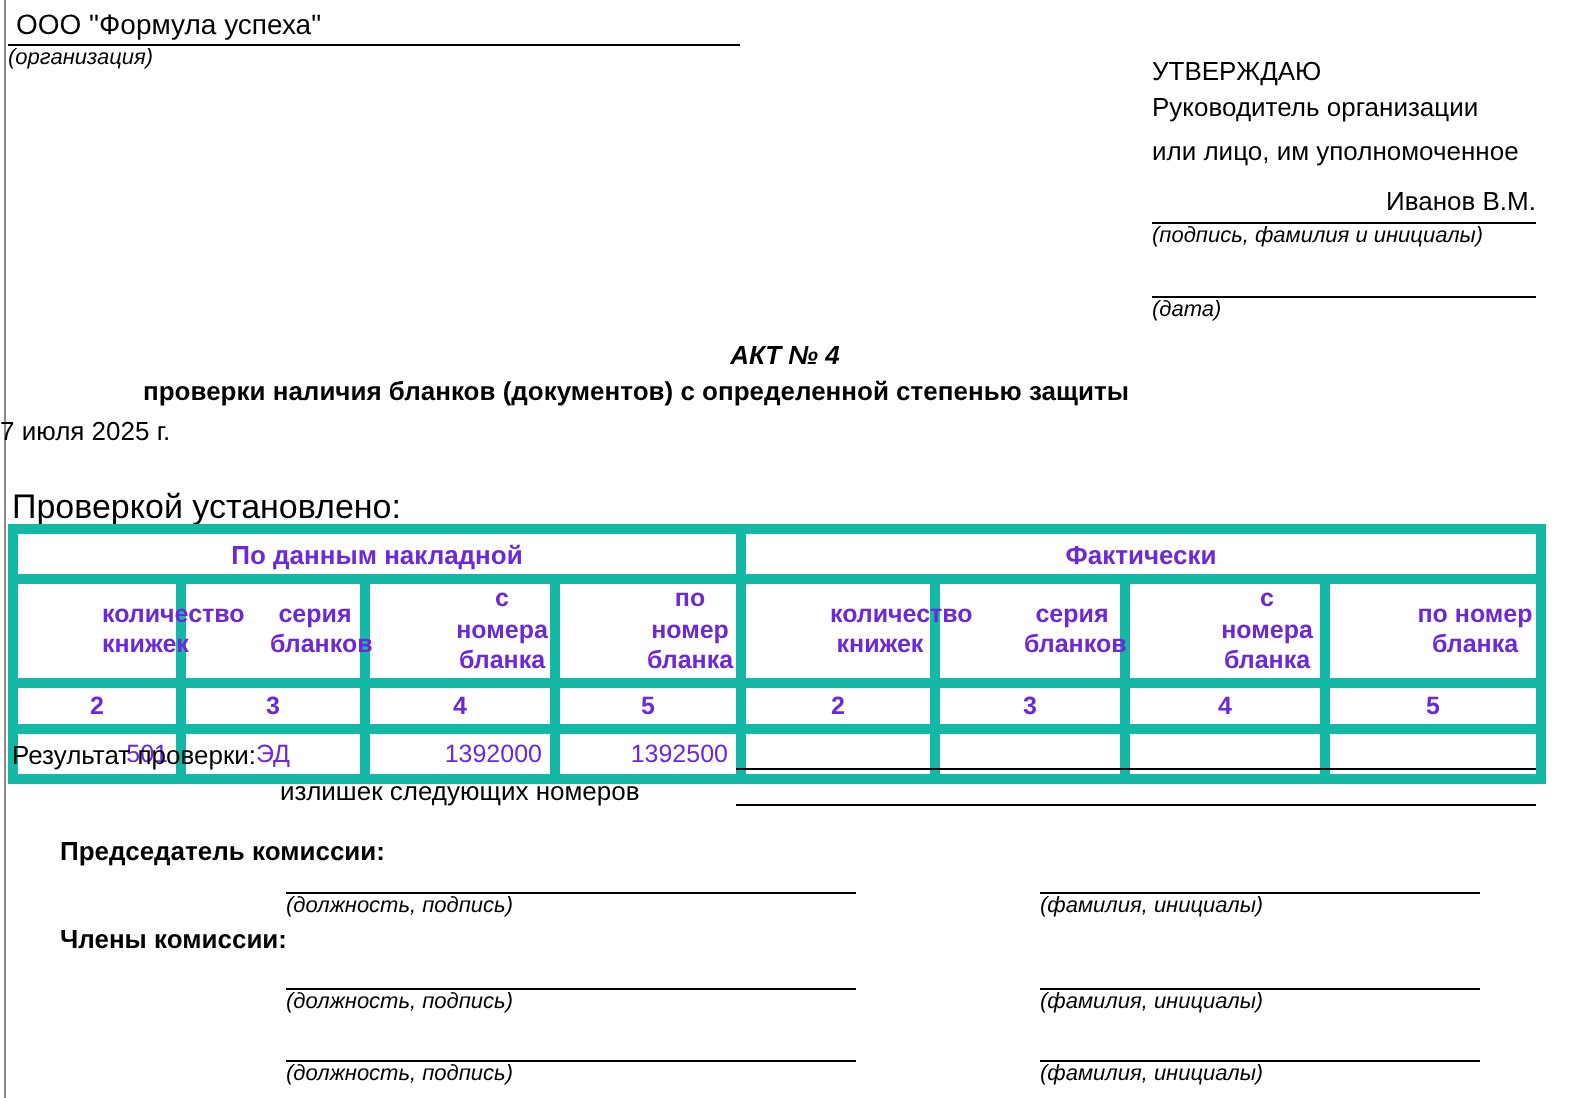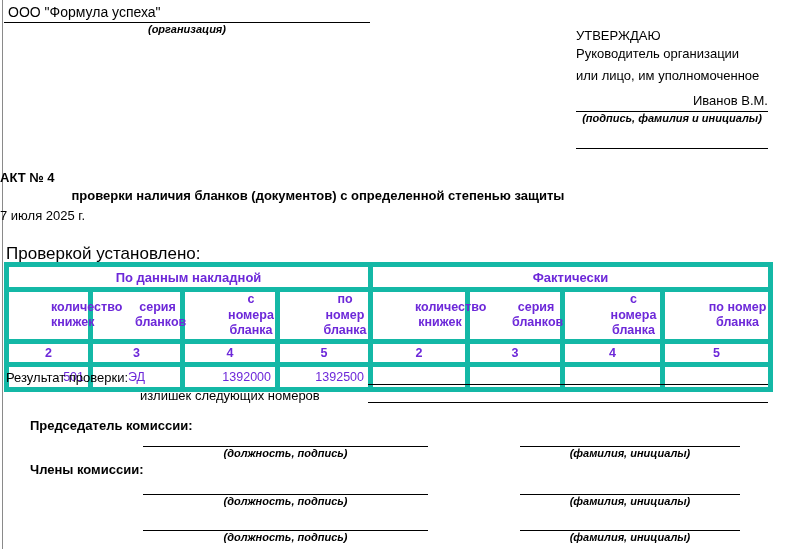--- a/index.html
+++ b/index.html
@@ -28,24 +28,23 @@
   }
   .rule {
     position: absolute;
     height: 0;
     border-top: 1px solid #000;
   }
   .caption {
     position: absolute;
     font-style: italic;
     font-size: 11px;
-    text-align: center;
+    text-align: left;
     color: #000;
     white-space: nowrap;
-    font-weight: bold;
   }
   .txt {
     position: absolute;
     font-size: 13px;
     white-space: nowrap;
     color: #000;
   }
   .txt-bold { font-weight: bold; }
 
   
@@ -81,23 +80,24 @@
   #sign-caption { left: 576px; top: 112px; width: 192px; }
 
   #date-rule { left: 576px; top: 148px; width: 192px; }
   #date-caption { left: 576px; top: 149px; width: 192px; }
 
   
   #title-main {
     left: 0;
     top: 170px;
     width: 785px;
-    text-align: left;
-    font-size: 13px;
-    font-weight: bold;
+    text-align: center;
+    font-size: 13px;
+    font-weight: bold;
+    font-style: italic;
   }
   #title-sub {
     left: 0;
     top: 188px;
     width: 636px;
     text-align: center;
     font-size: 13px;
     font-weight: bold;
   }
   #title-date {
@@ -191,20 +191,21 @@
 
   <div class="txt" id="approve-0">УТВЕРЖДАЮ</div>
   <div class="txt" id="approve-1">Руководитель организации</div>
   <div class="txt" id="approve-2">или лицо, им уполномоченное</div>
 
   <div class="txt" id="director-name">Иванов В.М.</div>
   <div class="rule" id="sign-rule"></div>
   <div class="caption" id="sign-caption">(подпись, фамилия и инициалы)</div>
 
   <div class="rule" id="date-rule"></div>
+  <div class="caption" id="date-caption">(дата)</div>
 
   <div class="txt" id="title-main">АКТ № 4</div>
   <div class="txt" id="title-sub">проверки наличия бланков (документов) с определенной степенью защиты</div>
   <div class="txt" id="title-date">7 июля 2025 г.</div>
 
   <div class="txt" id="intro-text">Проверкой установлено:</div>
 
   <table id="data-table">
     <colgroup>
       <col style="width:84px">

